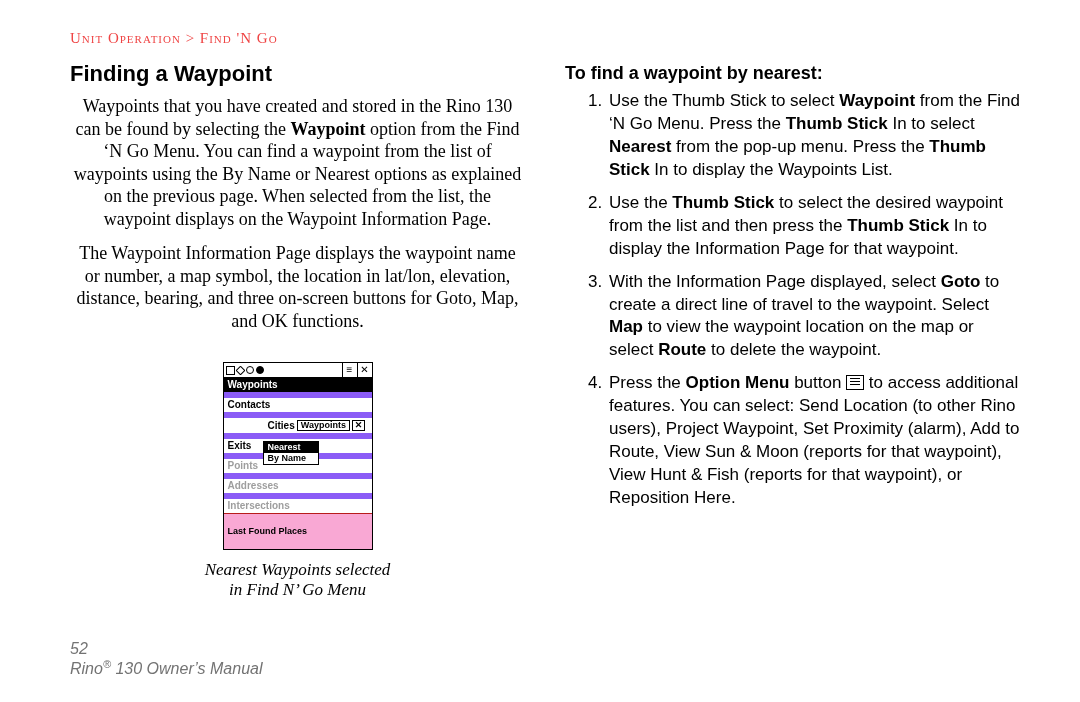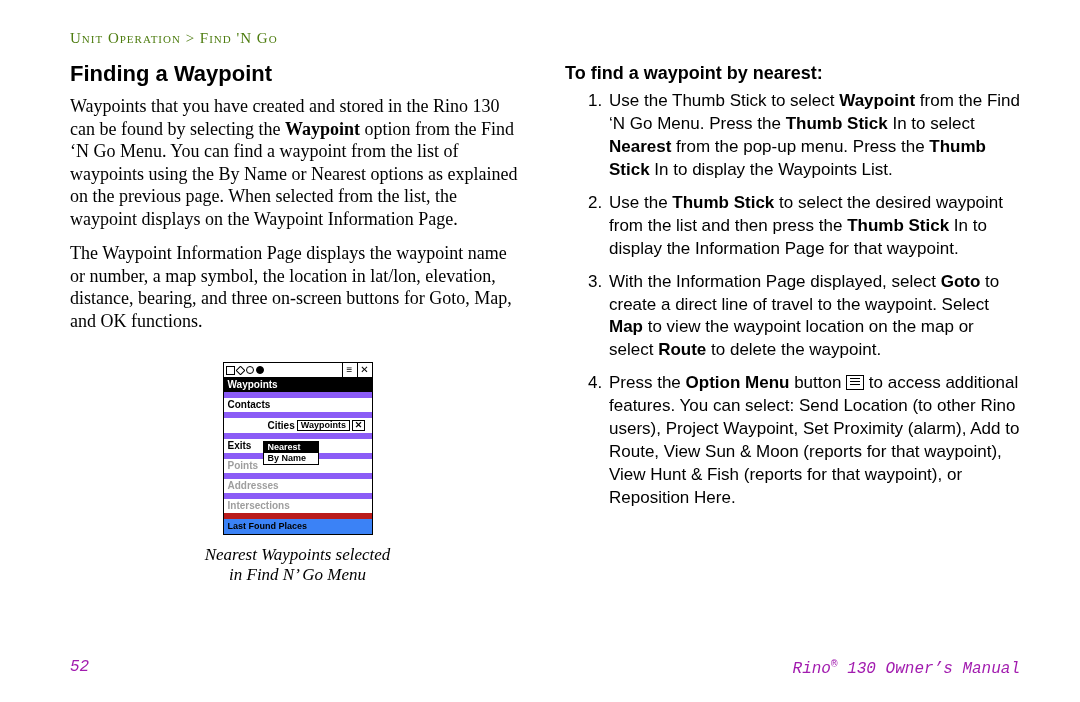--- a/index.html
+++ b/index.html
@@ -17,41 +17,42 @@
     height: 702px;
     padding: 30px 60px 20px 70px;
     position: relative;
   }
   .breadcrumb {
     font-variant: small-caps;
     letter-spacing: 1px;
     font-size: 15px;
     font-family: Georgia, serif;
     margin-bottom: 10px;
-    color: #4d7c0f;
+    color: #ef4444;
   }
   .columns {
     display: flex;
     gap: 40px;
   }
   .col {
     flex: 1 1 50%;
     min-width: 0;
   }
   .heading {
     font-family: Arial, Helvetica, sans-serif;
     font-weight: bold;
     font-size: 22px;
     margin: 4px 0 8px 0;
   }
   .body-text {
     font-family: Georgia, "Times New Roman", serif;
     font-size: 18px;
     line-height: 1.25;
     margin: 0 0 12px 0;
+    text-align: center;
   }
   .subheading {
     font-family: Arial, Helvetica, sans-serif;
     font-weight: bold;
     font-size: 18px;
     margin: 6px 0 6px 0;
   }
   .steps {
     list-style: decimal;
     font-family: Arial, Helvetica, sans-serif;
@@ -164,23 +165,23 @@
     padding: 1px 3px;
     font-weight: bold;
   }
   .popup .opt.sel {
     background:#000;
     color:#fff;
   }
   .lfp {
     font-size: 9px;
     font-weight: bold;
-    border-top: 6px solid #b91c1c;
-    padding: 3px 4px;
-    background:#3b82f6;
+    border-top: 1px solid #b91c1c;
+    padding: 13px 4px;
+    background:#f9a8d4;
   }
 
   .option-menu-icon {
     display: inline-block;
     width: 18px; height: 15px;
     vertical-align: -2px;
     border: 1px solid #000;
     position: relative;
     background: #fff;
     box-sizing: border-box;
@@ -193,23 +194,24 @@
   }
 
   .footer {
     position: absolute;
     bottom: 24px;
     left: 70px;
     right: 60px;
     display: flex;
     justify-content: space-between;
     font-style: italic;
-    font-family: Liberation Mono, monospace;
+    font-family: Liberation Sans, sans-serif;
     font-size: 16px;
-    color: #a21caf;
+    color: #737373;
+    flex-direction: column;
   }
   .footer .page-no { font-style: italic; }
   .reg { font-size: 11px; vertical-align: super; }
 </style>
 </head>
 <body>
 
 <div class="page">
 
   <div class="breadcrumb">Unit Operation &gt; Find 'N Go</div>

